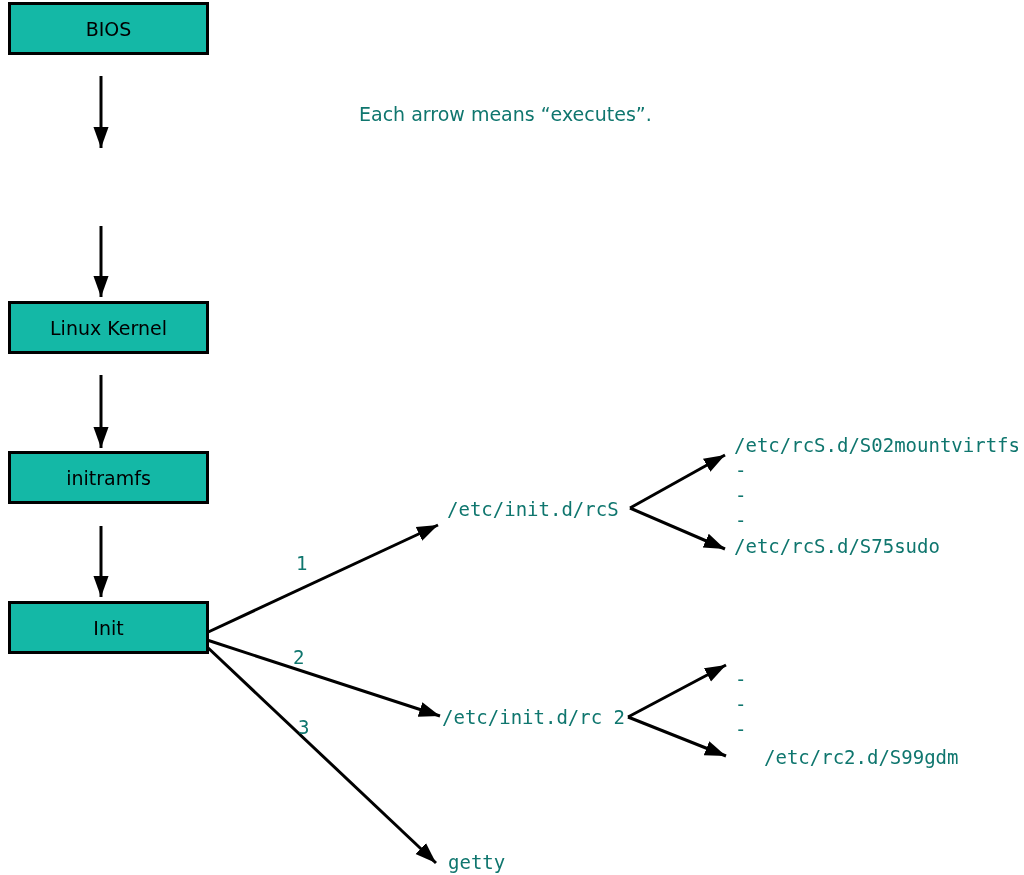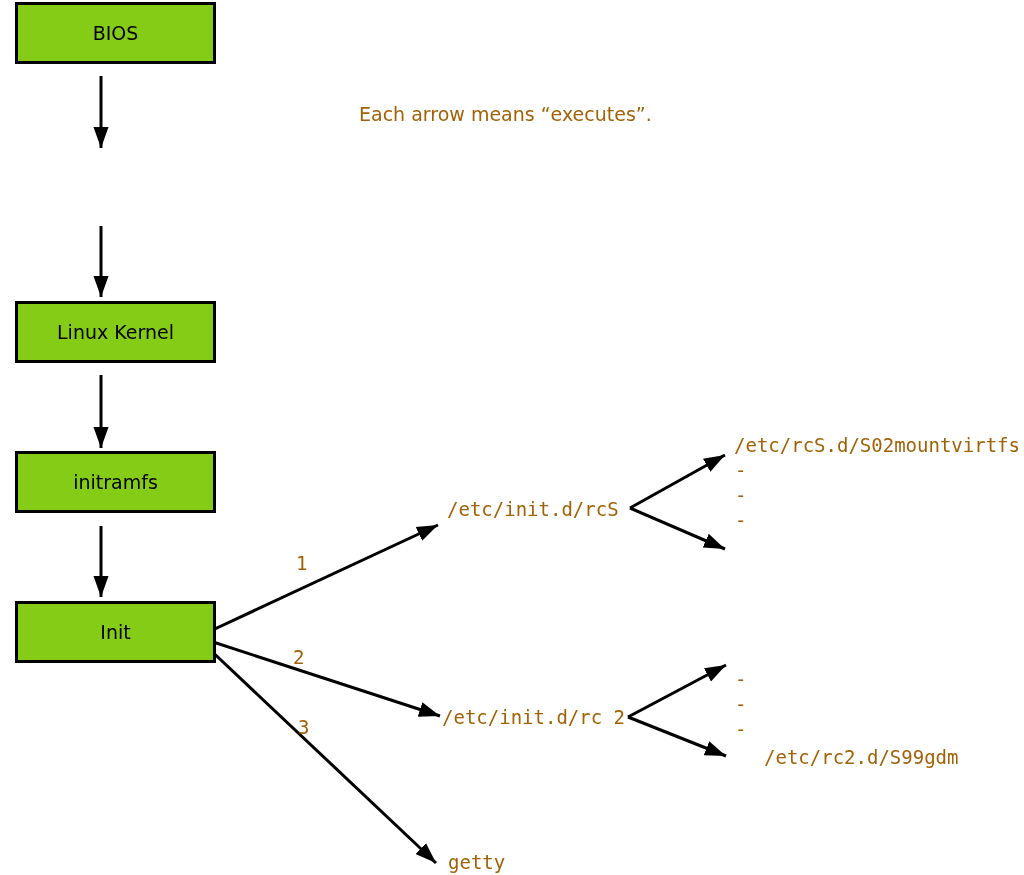--- a/index.html
+++ b/index.html
@@ -20,36 +20,36 @@
     left: 0;
     top: 0;
   }
   .edges line {
     stroke: #000000;
     stroke-width: 3;
     fill: none;
   }
   .flow-box {
     position: absolute;
-    left: 15px;
+    left: 8px;
     width: 201px;
-    height: 62px;
+    height: 53px;
     box-sizing: border-box;
     border: 3px solid #000000;
-    background: #84cc16;
+    background: #14b8a6;
     display: flex;
     align-items: center;
     justify-content: center;
     font-size: 19px;
     color: #000000;
   }
   .label {
     position: absolute;
     white-space: pre;
-    color: #a16207;
+    color: #0f766e;
   }
   .mono {
     font-family: "DejaVu Sans Mono", "Liberation Mono", monospace;
     font-size: 19px;
     line-height: 25px;
     text-align: right;
   }
   .sans {
     font-family: "DejaVu Sans", "Liberation Sans", sans-serif;
     font-size: 19px;
@@ -101,20 +101,21 @@
 
   <div class="label mono" style="left:296px; top:551px;">1</div>
   <div class="label mono" style="left:293px; top:645px;">2</div>
   <div class="label mono" style="left:298px; top:715px;">3</div>
 
   <div class="label mono" style="left:447px; top:497px;">/etc/init.d/rcS</div>
   <div class="label mono" style="left:734px; top:433px;">/etc/rcS.d/S02mountvirtfs</div>
   <div class="label mono" style="left:735px; top:458px;">-</div>
   <div class="label mono" style="left:735px; top:483px;">-</div>
   <div class="label mono" style="left:735px; top:508px;">-</div>
+  <div class="label mono" style="left:734px; top:534px;">/etc/rcS.d/S75sudo</div>
 
   <div class="label mono" style="left:442px; top:705px;">/etc/init.d/rc 2</div>
   <div class="label mono" style="left:735px; top:667px;">-</div>
   <div class="label mono" style="left:735px; top:692px;">-</div>
   <div class="label mono" style="left:735px; top:717px;">-</div>
   <div class="label mono" style="left:764px; top:745px;">/etc/rc2.d/S99gdm</div>
 
   <div class="label mono" style="left:448px; top:850px;">getty</div>
 
 </div>

